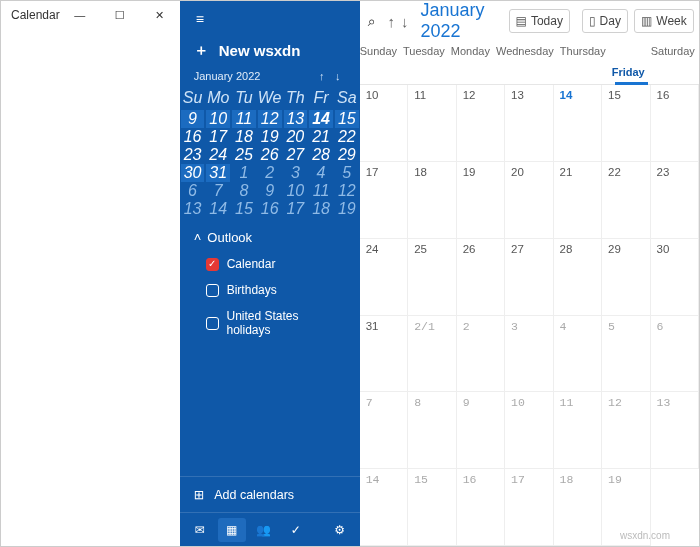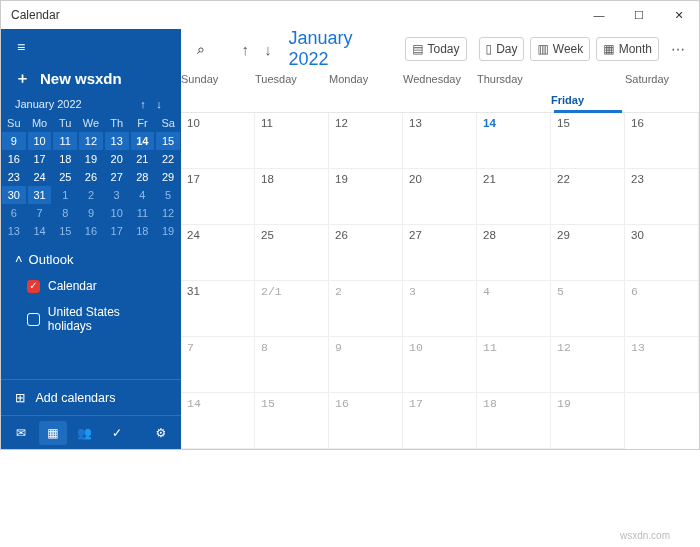--- a/index.html
+++ b/index.html
@@ -1,33 +1,33 @@
 <!DOCTYPE html>
 <html><head>
 <meta charset="utf-8">
 <style>
   * { box-sizing: border-box; margin: 0; padding: 0; font-family: "Segoe UI", Tahoma, sans-serif; }
   html, body { width: 700px; height: 547px; overflow: hidden; background: #fff; }
-  .window { width: 700px; height: 450px; display: flex; flex-direction: column; border: 1px solid #ccc; }
+  .window { width: 700px; height: 547px; display: flex; flex-direction: row; border: 1px solid #ccc; }
   
   .titlebar { height: 28px; display: flex; align-items: center; justify-content: space-between; background: #fff; font-size: 12px; color: #333; }
   .titlebar .title { padding-left: 10px; }
   .titlebar .win-controls { display: flex; }
   .titlebar .win-btn { width: 40px; height: 28px; display: flex; align-items: center; justify-content: center; font-size: 11px; color: #333; }
   
   .body { flex: 1; display: flex; overflow: hidden; }
   .sidebar { width: 180px; background: #0f58a8; color: #fff; display: flex; flex-direction: column; font-size: 12px; }
   .sb-top { display:flex; align-items:center; height:36px; padding:0 16px; }
   .hamburger { font-size:14px; cursor:pointer; }
   .new-event { display:flex; align-items:center; padding: 4px 14px 10px 14px; font-size:15px; font-weight:600; gap:10px; cursor:pointer; }
   .new-event .n-label { flex:1; }
   .mini-head { display:flex; align-items:center; padding: 0 14px 4px 14px; font-size:11px; }
   .mini-head .mh-label { flex:1; color:#e0ecf9; }
   .mini-head .arrow { width:16px; text-align:center; cursor:pointer; color:#cfe3f7; }
-  table.mini { width: 100%; border-collapse: collapse; font-size:11px; }
+  table.mini { width: 100%; border-collapse: collapse; font-size:16px;font-style:italic; }
   table.mini th { color:#cfe3f7; font-weight:400; padding:3px 0; width:14.28%; text-align:center; }
   table.mini td { text-align:center; padding:0; }
   table.mini td .cell { height:18px; line-height:18px; margin:0 1px; border-radius:0; color:#fff; }
   table.mini td.fade .cell { color:#8fbae6; }
   table.mini tr.current-week td .cell { background:#1b6bc0; }
   table.mini td.today .cell { background:#3d8fe2; font-weight:600; }
   table.mini td.selmonth.end .cell { background:#1b6bc0; }
   .accounts { padding: 12px 14px 6px 14px; }
   .acc-head { display:flex; align-items:center; gap:6px; font-size:13px; cursor:pointer; padding-bottom:6px; }
   .acc-item { display:flex; align-items:center; gap:8px; padding:6px 2px 6px 12px; font-size:12px; cursor:pointer; }
@@ -245,20 +245,24 @@
 
       <div class="accounts">
         <div class="acc-head">
           <span>˄</span>
           <span>Outlook</span>
         </div>
         <div id="acc-items">
             <div class="acc-item">
               <span class="chk checked">✓</span>
               <span>Calendar</span>
+            </div>
+            <div class="acc-item">
+              <span class="chk"></span>
+              <span>Birthdays</span>
             </div>
             <div class="acc-item">
               <span class="chk"></span>
               <span>United States holidays</span>
             </div>
           </div>
       </div>
 
       <div class="spacer"></div>
 

